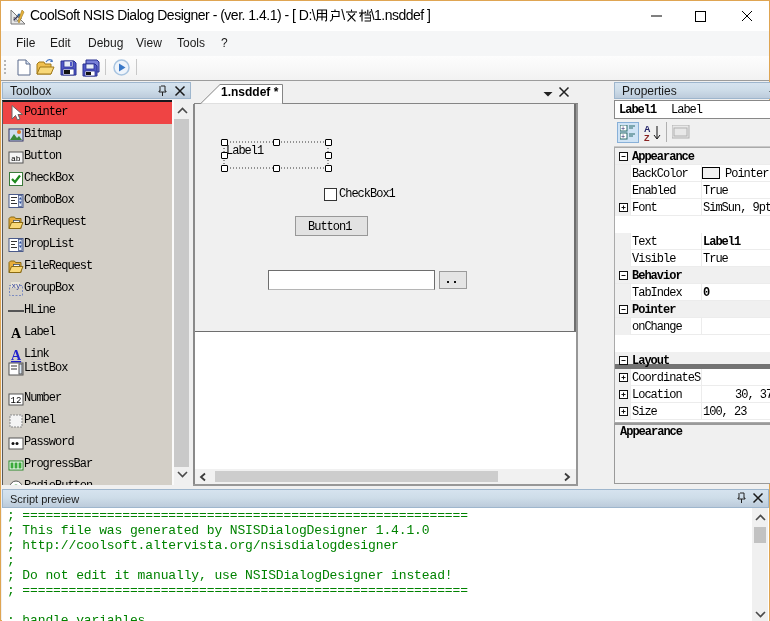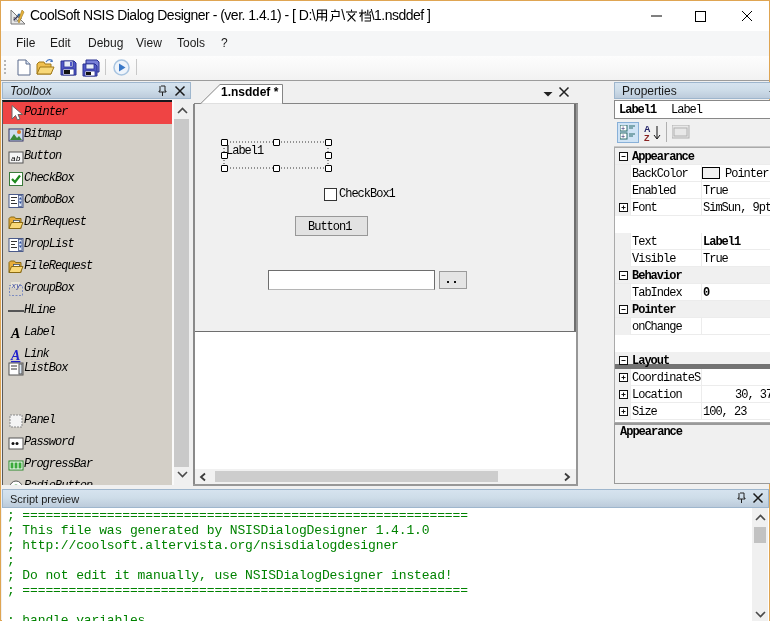--- a/index.html
+++ b/index.html
@@ -17,21 +17,21 @@
 #menubar { left:0; top:30px; width:768px; height:25px; background:#f5f6f7; font-size:12px; color:#1a1a1a; }
 #menubar span { position:absolute; top:5px; }
 
 #toolbar { left:0; top:55px; width:768px; height:25px;
   background:linear-gradient(180deg,#fdfdfd,#f2f2f2); border-bottom:1px solid #9c9c9c;}
 
 .phead { height:17px; background:linear-gradient(180deg,#d6e3ef 0%,#cedde9 45%,#bccbdb 100%);
   border:1px solid #9eb6cd; font-size:12px; color:#1a1a1a; }
 .pin { position:absolute; top:2px; width:12px; height:12px; }
 
-#toolbox { left:1px; top:81px; width:189px; height:404px;font-style:italic; }
+#toolbox { left:1px; top:81px; width:189px; height:404px; }
 #tb-head { position:absolute; left:0; top:0; width:189px; }
 #tb-list { position:absolute; left:0; top:18px; width:171px; height:385px;
   background:#d3cfc7; border-left:1px solid #5a5a5a; border-top:2px solid #16181d; overflow:hidden;}
 .tbi { position:absolute; left:0; width:171px; height:22px; }
 .tbi .txt { position:absolute; left:21px; top:3px; }
 .tbi .ic { position:absolute; left:5px; top:3px; width:16px; height:16px; }
 #tb-scroll { position:absolute; left:170px; top:18px; width:19px; height:385px; background:#f0f0f0;
   border-left:2px solid #fafafa; }
 
 #cpane { left:192px; top:81px; width:385px; height:460px; }
@@ -279,20 +279,27 @@
         </div>
         <div class="tbi" style="top:256px;">
     <svg class="ic" viewBox="0 0 16 16">
             <rect x="1" y="2" width="14" height="12" fill="#fff" stroke="#555"></rect>
             <line x1="3" y1="5" x2="9" y2="5" stroke="#333"></line>
             <line x1="3" y1="8" x2="9" y2="8" stroke="#333"></line>
             <rect x="11" y="3" width="3" height="10" fill="#d8e4f0" stroke="#555"></rect>
           </svg>
     <span class="txt mono">ListBox</span>
         </div>
+        <div class="tbi" style="top:286px;">
+    <svg class="ic" viewBox="0 0 16 16">
+            <rect x="1" y="3" width="14" height="11" fill="#fff" stroke="#555"></rect>
+            <text x="2.5" y="12" font-size="9" font-family="Liberation Mono">12</text>
+          </svg>
+    <span class="txt mono">Number</span>
+        </div>
         <div class="tbi" style="top:308px;">
     <svg class="ic" viewBox="0 0 16 16">
             <rect x="2" y="2" width="12" height="12" fill="#f4f4f4" stroke="#888" stroke-dasharray="2 1"></rect>
           </svg>
     <span class="txt mono">Panel</span>
         </div>
         <div class="tbi" style="top:330px;">
     <svg class="ic" viewBox="0 0 16 16">
             <rect x="1" y="3" width="14" height="11" fill="#fff" stroke="#555"></rect>
             <circle cx="5" cy="8.5" r="1.5" fill="#111"></circle>

